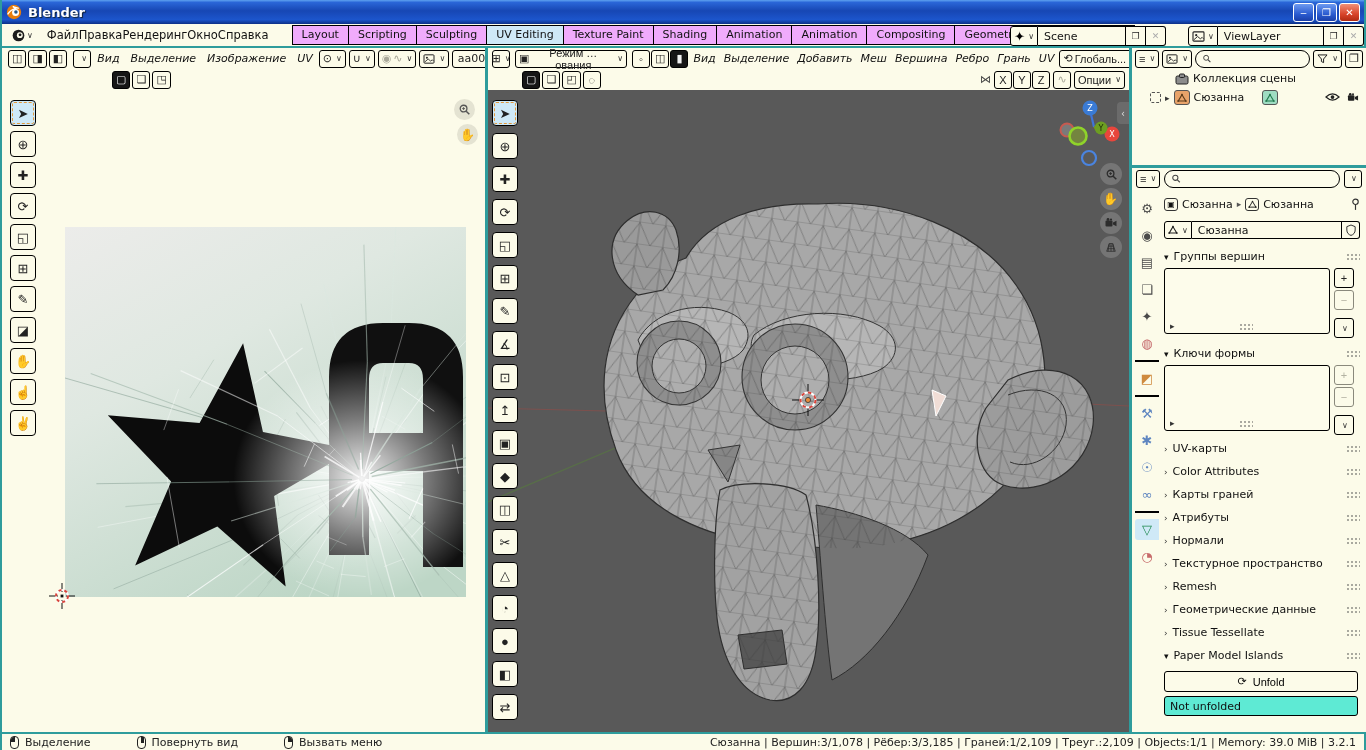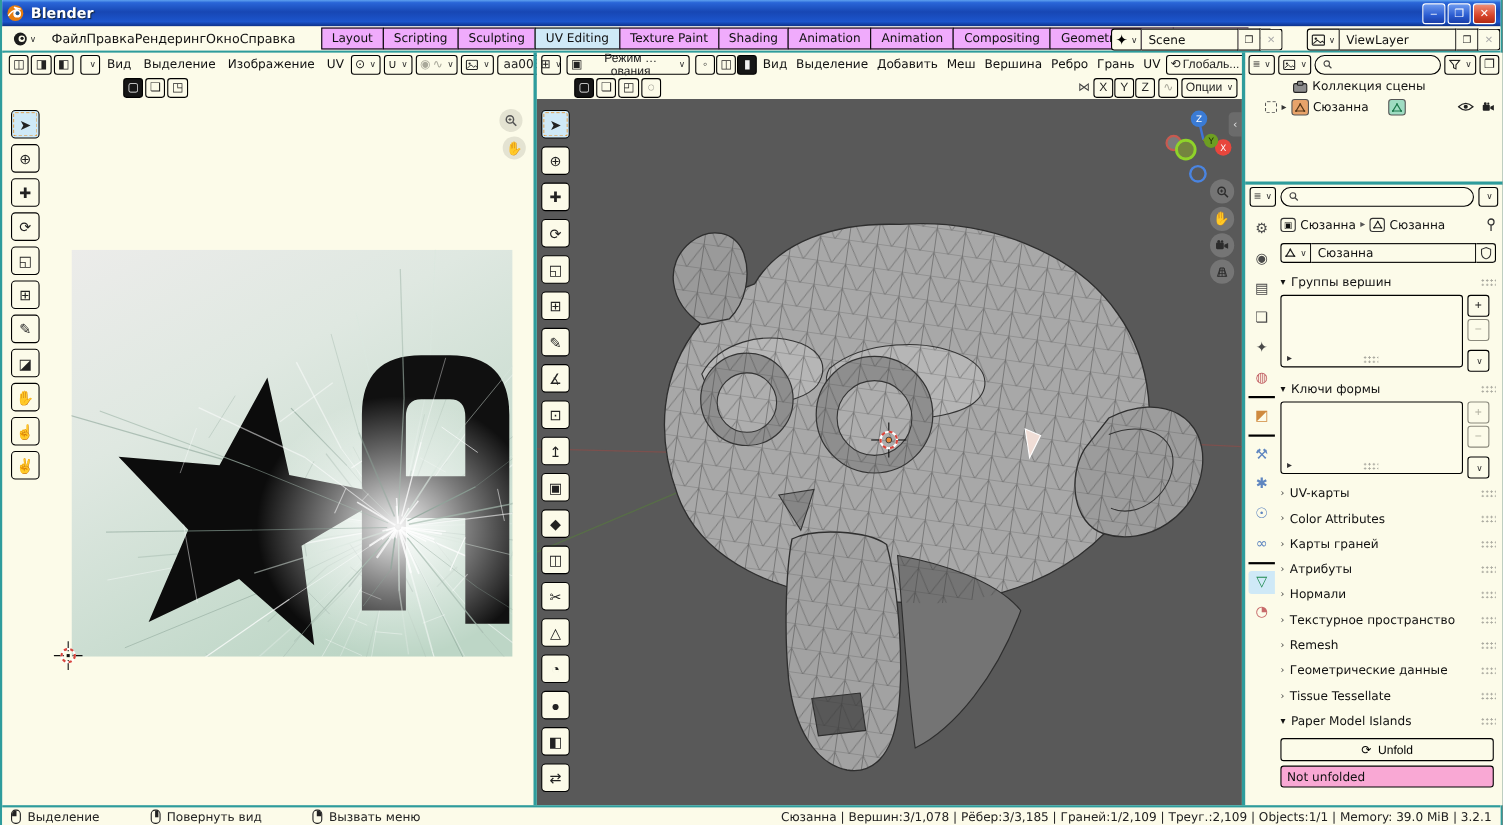--- a/index.html
+++ b/index.html
@@ -49,21 +49,21 @@
   .vp-area { left:486px; width:641px; }
   .right-col { left:1130px; width:234px; }
   .vsplit { position:absolute; top:48px; height:684px; width:3px; background:#2e9c9c; z-index:5; }
 
   .area-header { position:absolute; left:0; top:0; width:100%; height:42px; font-size:11px; color:#111; }
   .hrow { display:flex; align-items:center; gap:6px; padding:1px 4px; height:21px; }
   .hbtn { height:18px; min-width:18px; border:1px solid #000; border-radius:3px; background:#fcfbe9;
     display:inline-flex; align-items:center; justify-content:center; padding:0 3px; gap:2px; font-size:11px; color:#222; }
   .hbtn.dark { background:#161616; color:#f2f2f2; }
   .hbtn.disabled { color:#a9a89a; }
-  .hmenu { display:flex; gap:11px; }
+  .hmenu { display:flex; gap:11px;font-style:italic; }
   .hmenu span { cursor:default; white-space:nowrap; }
 
   
   .toolbar { position:absolute; display:flex; flex-direction:column; gap:5px; z-index:4; }
   .tool-btn { width:26px; height:26px; border:1px solid #000; border-radius:4px; background:#fcfbe9;
     display:flex; align-items:center; justify-content:center; font-size:13px; color:#222; }
   .tool-btn.active { background:#cfe9f7; outline:1.5px dashed #e2993c; outline-offset:-3px; }
 
   
   .uv-canvas { position:absolute; left:0; top:42px; width:481px; height:642px; background:#fcfbe9; overflow:hidden; }
@@ -110,21 +110,21 @@
     background-image:radial-gradient(#444 34%, transparent 36%); background-size:4px 4px; }
   .list-box { border:1px solid #000; border-radius:3px; background:#fdfceb; height:66px; position:relative; }
   .list-box .lb-caret { position:absolute; left:5px; bottom:2px; font-size:9px; color:#333; }
   .list-box .lb-grip { position:absolute; left:45%; bottom:3px; }
   .list-col { position:absolute; right:-24px; top:0; display:flex; flex-direction:column; gap:2px; }
   .lbtn { width:20px; height:20px; border:1px solid #000; border-radius:3px; background:#fcfbe9;
     display:flex; align-items:center; justify-content:center; font-size:11px; color:#222; }
   .lbtn.dis { color:#b3b2a2; border-color:#8a897c; }
   .wide-btn { border:1px solid #000; border-radius:3px; background:#fcfbe9; height:21px; display:flex;
     align-items:center; justify-content:center; gap:6px; font-size:11px; margin:4px 2px 0; }
-  .plain-box { border:1px solid #000; border-radius:3px; background:#f9a8d4; height:20px; display:flex;
+  .plain-box { border:1px solid #000; border-radius:3px; background:#5eead4; height:20px; display:flex;
     align-items:center; padding:0 5px; font-size:11px; margin:4px 2px 0; }
 
   
   .statusbar { position:absolute; left:0; top:732px; width:100%; height:18px; background:#fcfbe9;
     border-top:2px solid #2e9c9c; display:flex; align-items:center; font-size:11px; color:#222; padding:0 8px; }
   .hints { display:flex; gap:46px; }
   .hint { display:flex; align-items:center; gap:6px; }
   .mouse { position:relative; width:9px; height:13px; border:1.5px solid #222; border-radius:4px; background:#fcfbe9; }
   .mouse .seg { position:absolute; background:#222; }
   .mb-left .seg { left:0; top:0; width:4px; height:5px; border-radius:3px 0 0 0; }

